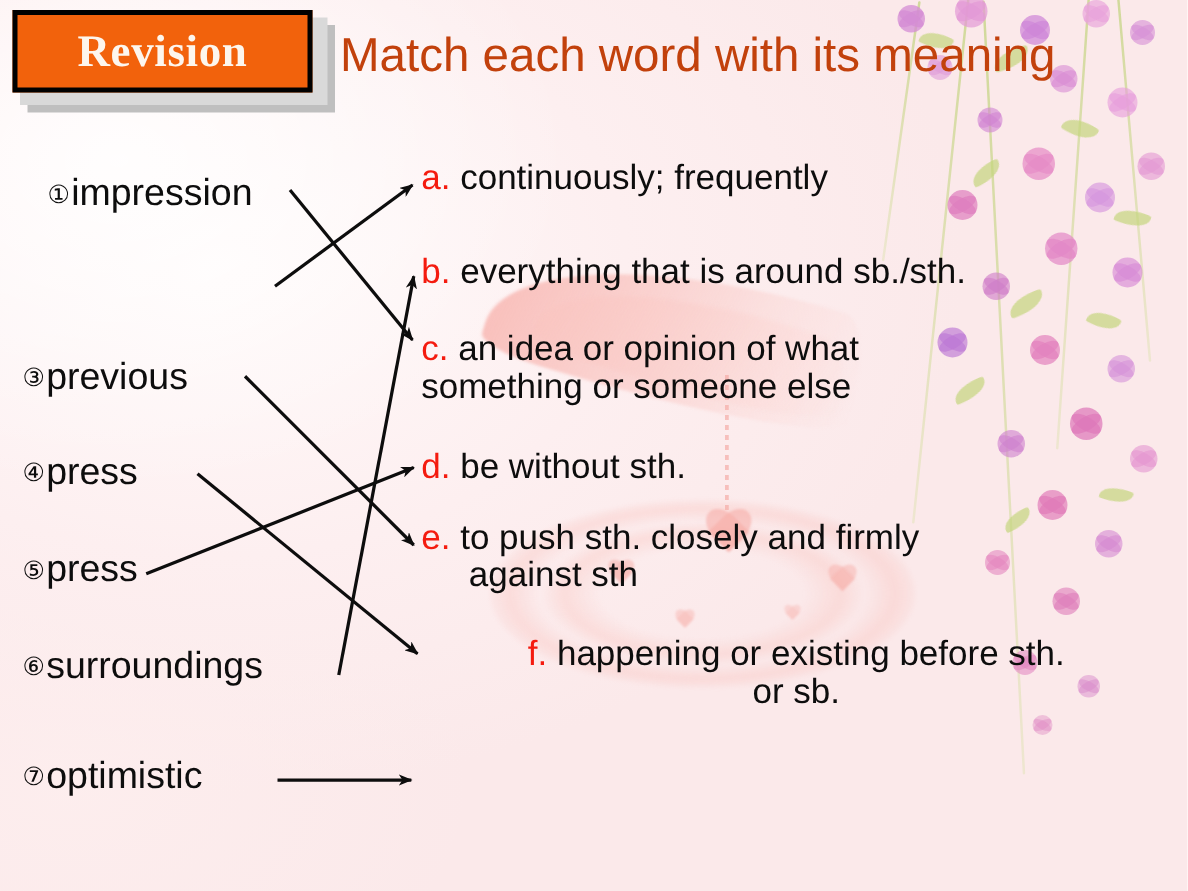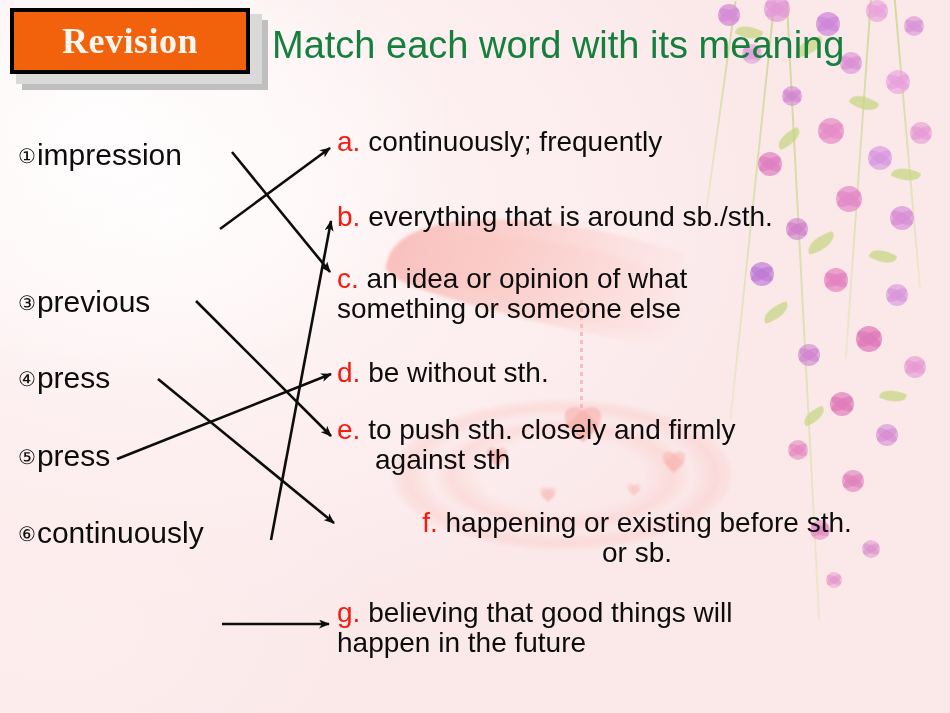--- a/index.html
+++ b/index.html
@@ -148,21 +148,21 @@
     font-weight: bold;
     font-size: 36px;
     color: #fdf6ee;
     line-height: 1;
     letter-spacing: .5px;
   }
   .slide-heading {
     position: absolute;
     left: 272px; top: 24px;
     font-size: 38px;
-    color: #15803d;
+    color: #c2410c;
     white-space: nowrap;
   }
 
   
   .words-col { position: absolute; left: 0; top: 0; width: 330px; height: 713px; }
   .word-item {
     position: absolute;
     left: 18px;
     font-size: 30px;
     color: #0d0d0d;
@@ -263,34 +263,37 @@
   </div>
 
   <div class="title-box-shadow"></div>
   <div class="title-box-shadow2"></div>
   <div class="title-box">
     <span class="title-text">Revision</span>
   </div>
   <div class="slide-heading">Match each word with its meaning</div>
 
   <div class="words-col">
-    <div class="word-item" style="top:140px;">
+    <div class="word-item" style="top:140px;margin-left:20px;">
       <span class="word-num">①</span><span>impression</span>
     </div>
     <div class="word-item" style="top:363px;">
       <span class="word-num">④</span><span>press</span>
     </div>
     <div class="word-item" style="top:287px;">
       <span class="word-num">③</span><span>previous</span>
     </div>
     <div class="word-item" style="top:441px;">
       <span class="word-num">⑤</span><span>press</span>
     </div>
     <div class="word-item" style="top:518px;">
-      <span class="word-num">⑥</span><span>continuously</span>
+      <span class="word-num">⑥</span><span>surroundings</span>
+    </div>
+    <div class="word-item" style="top:606px;">
+      <span class="word-num">⑦</span><span>optimistic</span>
     </div>
   </div>
 
   <div class="defs-col">
     <div class="def-item" style="top:127px;">
       <span class="def-letter">a.</span>
       <span>continuously; frequently</span>
     </div>
     <div class="def-item" style="top:264px;">
       <span class="def-letter">c.</span>
@@ -307,25 +310,20 @@
     </div>
     <div class="def-item" style="top:415px;">
       <span class="def-letter">e.</span>
       <span>to push sth. closely and firmly</span><br>
       <span class="def-indent" style="padding-left:38px;">against sth</span>
     </div>
     <div class="def-item" style="top:508px;text-align:center;">
       <span class="def-letter">f.</span>
       <span>happening or existing before sth.</span><br>
       <span>or sb.</span>
-    </div>
-    <div class="def-item" style="top:598px;">
-      <span class="def-letter">g.</span>
-      <span>believing that good things will</span><br>
-      <span>happen in the future</span>
     </div>
   </div>
 
   <svg class="connectors" viewBox="0 0 950 713">
     <defs>
       <marker id="arrowhead" markerWidth="11" markerHeight="9" refX="10" refY="4.5" orient="auto" markerUnits="userSpaceOnUse">
         <path d="M0,0 L11,4.5 L0,9 L3,4.5 Z" fill="#0d0d0d"></path>
       </marker>
     </defs>
     <g stroke="#0d0d0d" stroke-width="2.6" fill="none" marker-end="url(#arrowhead)">

